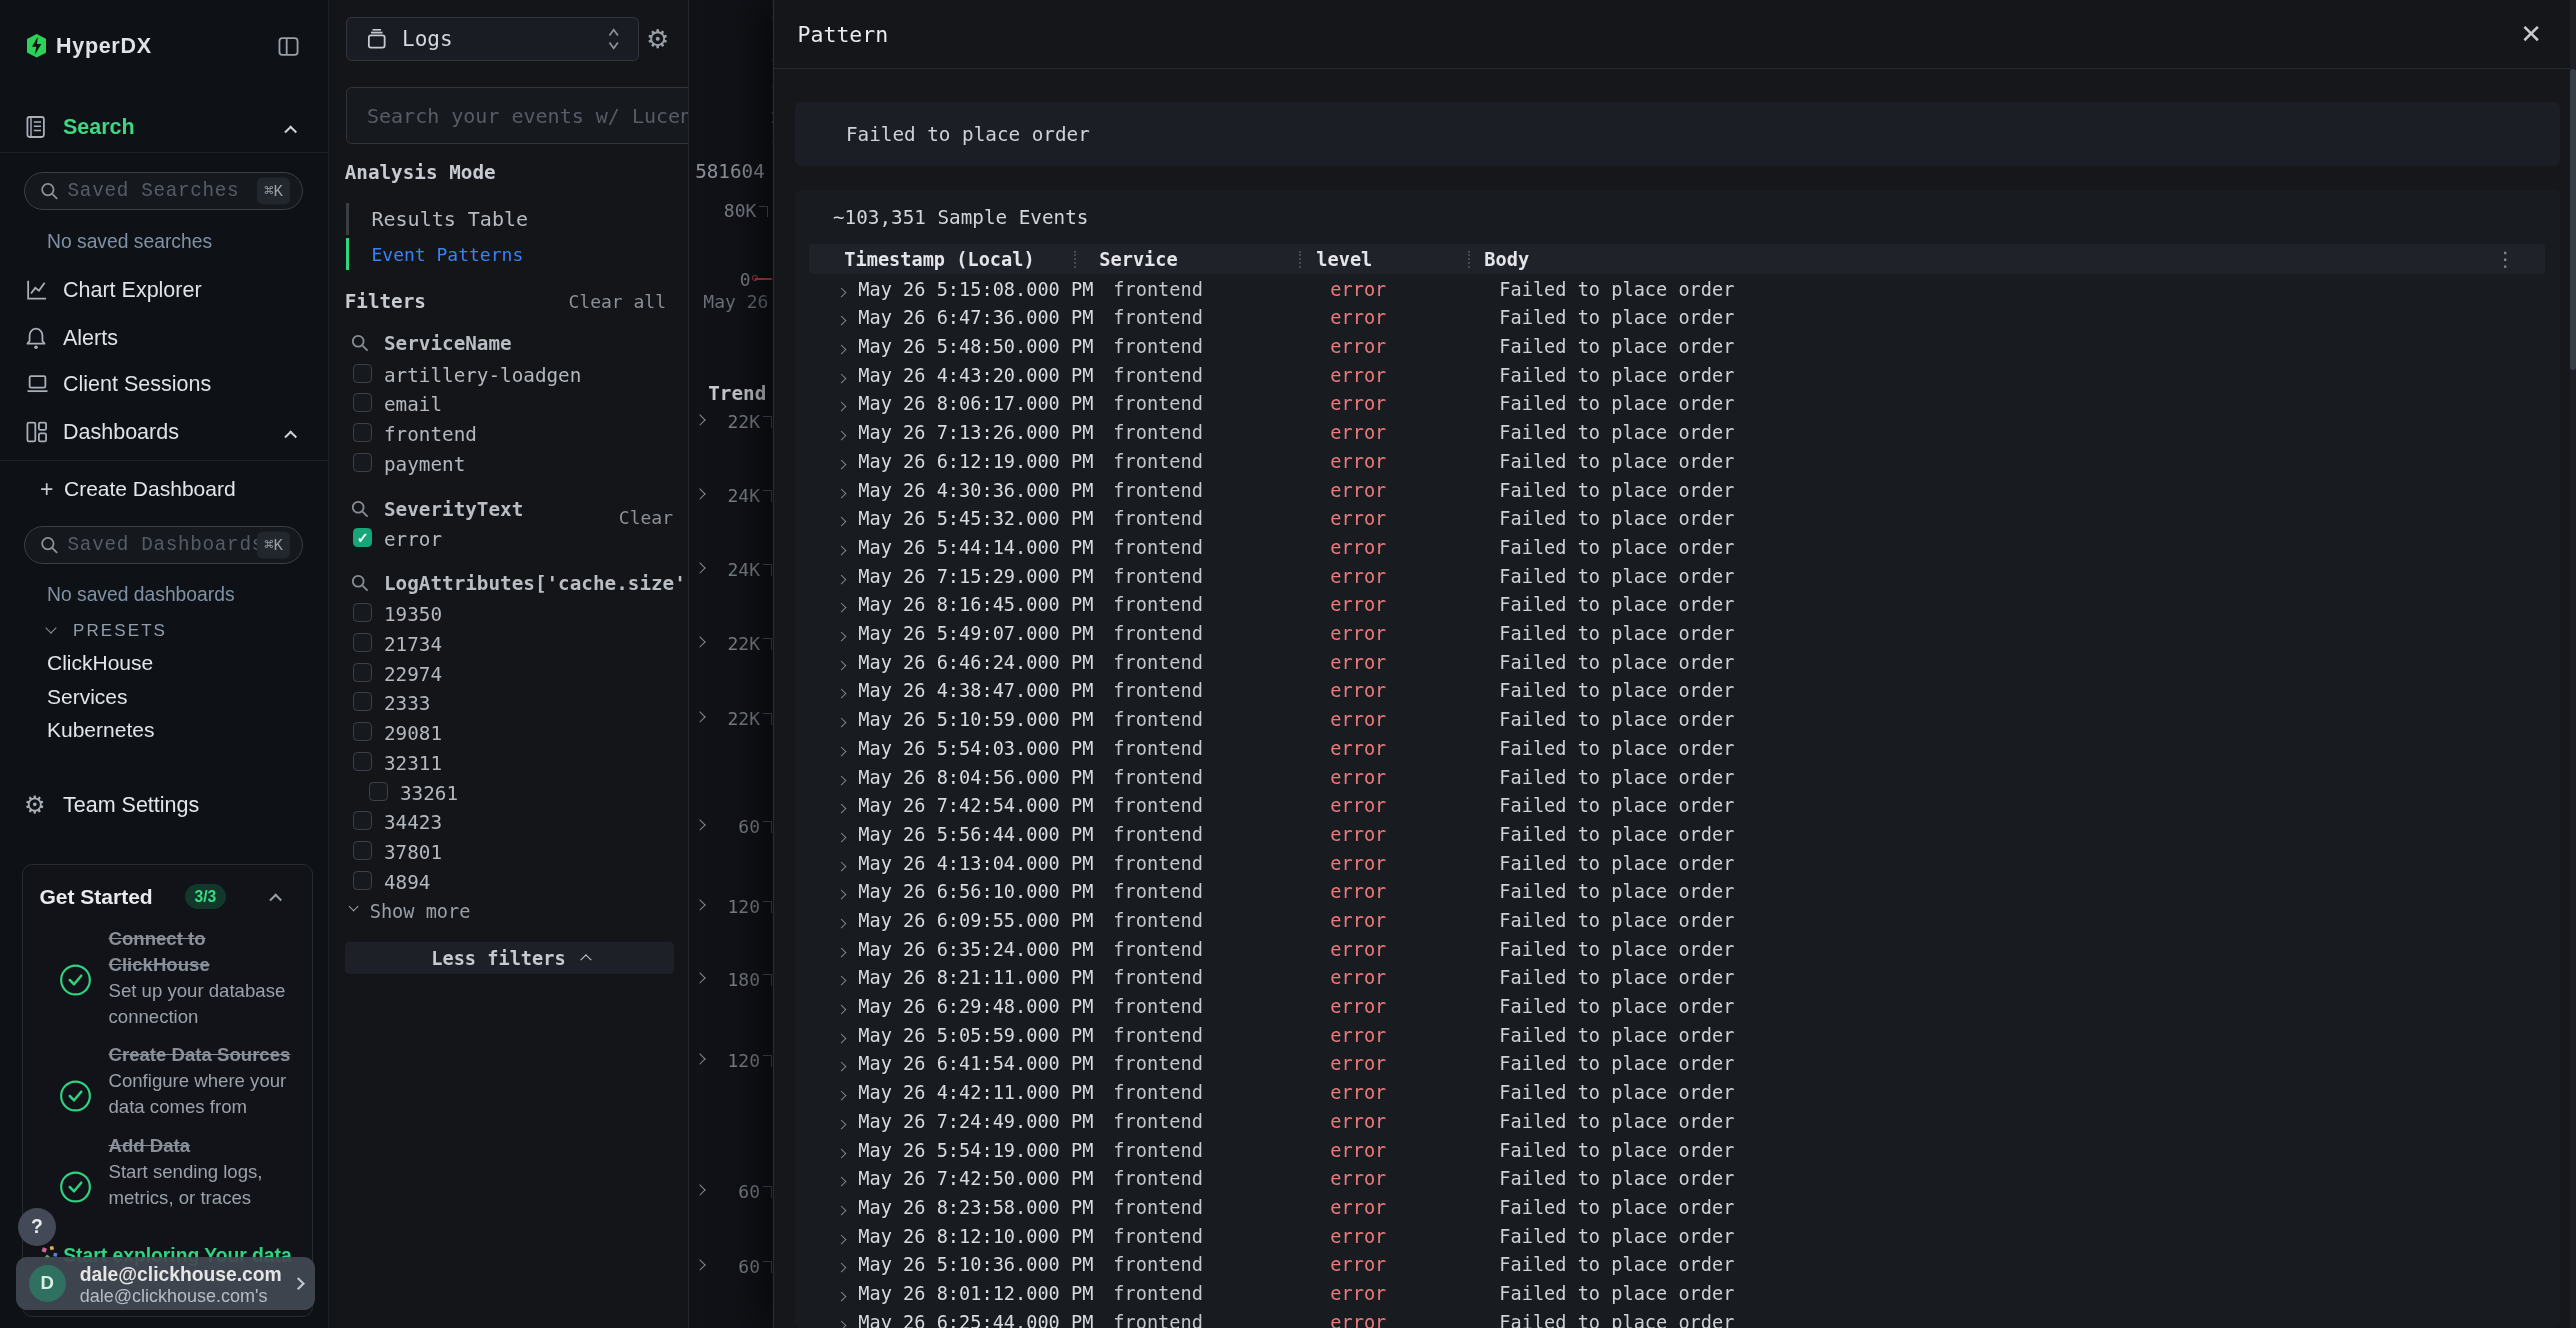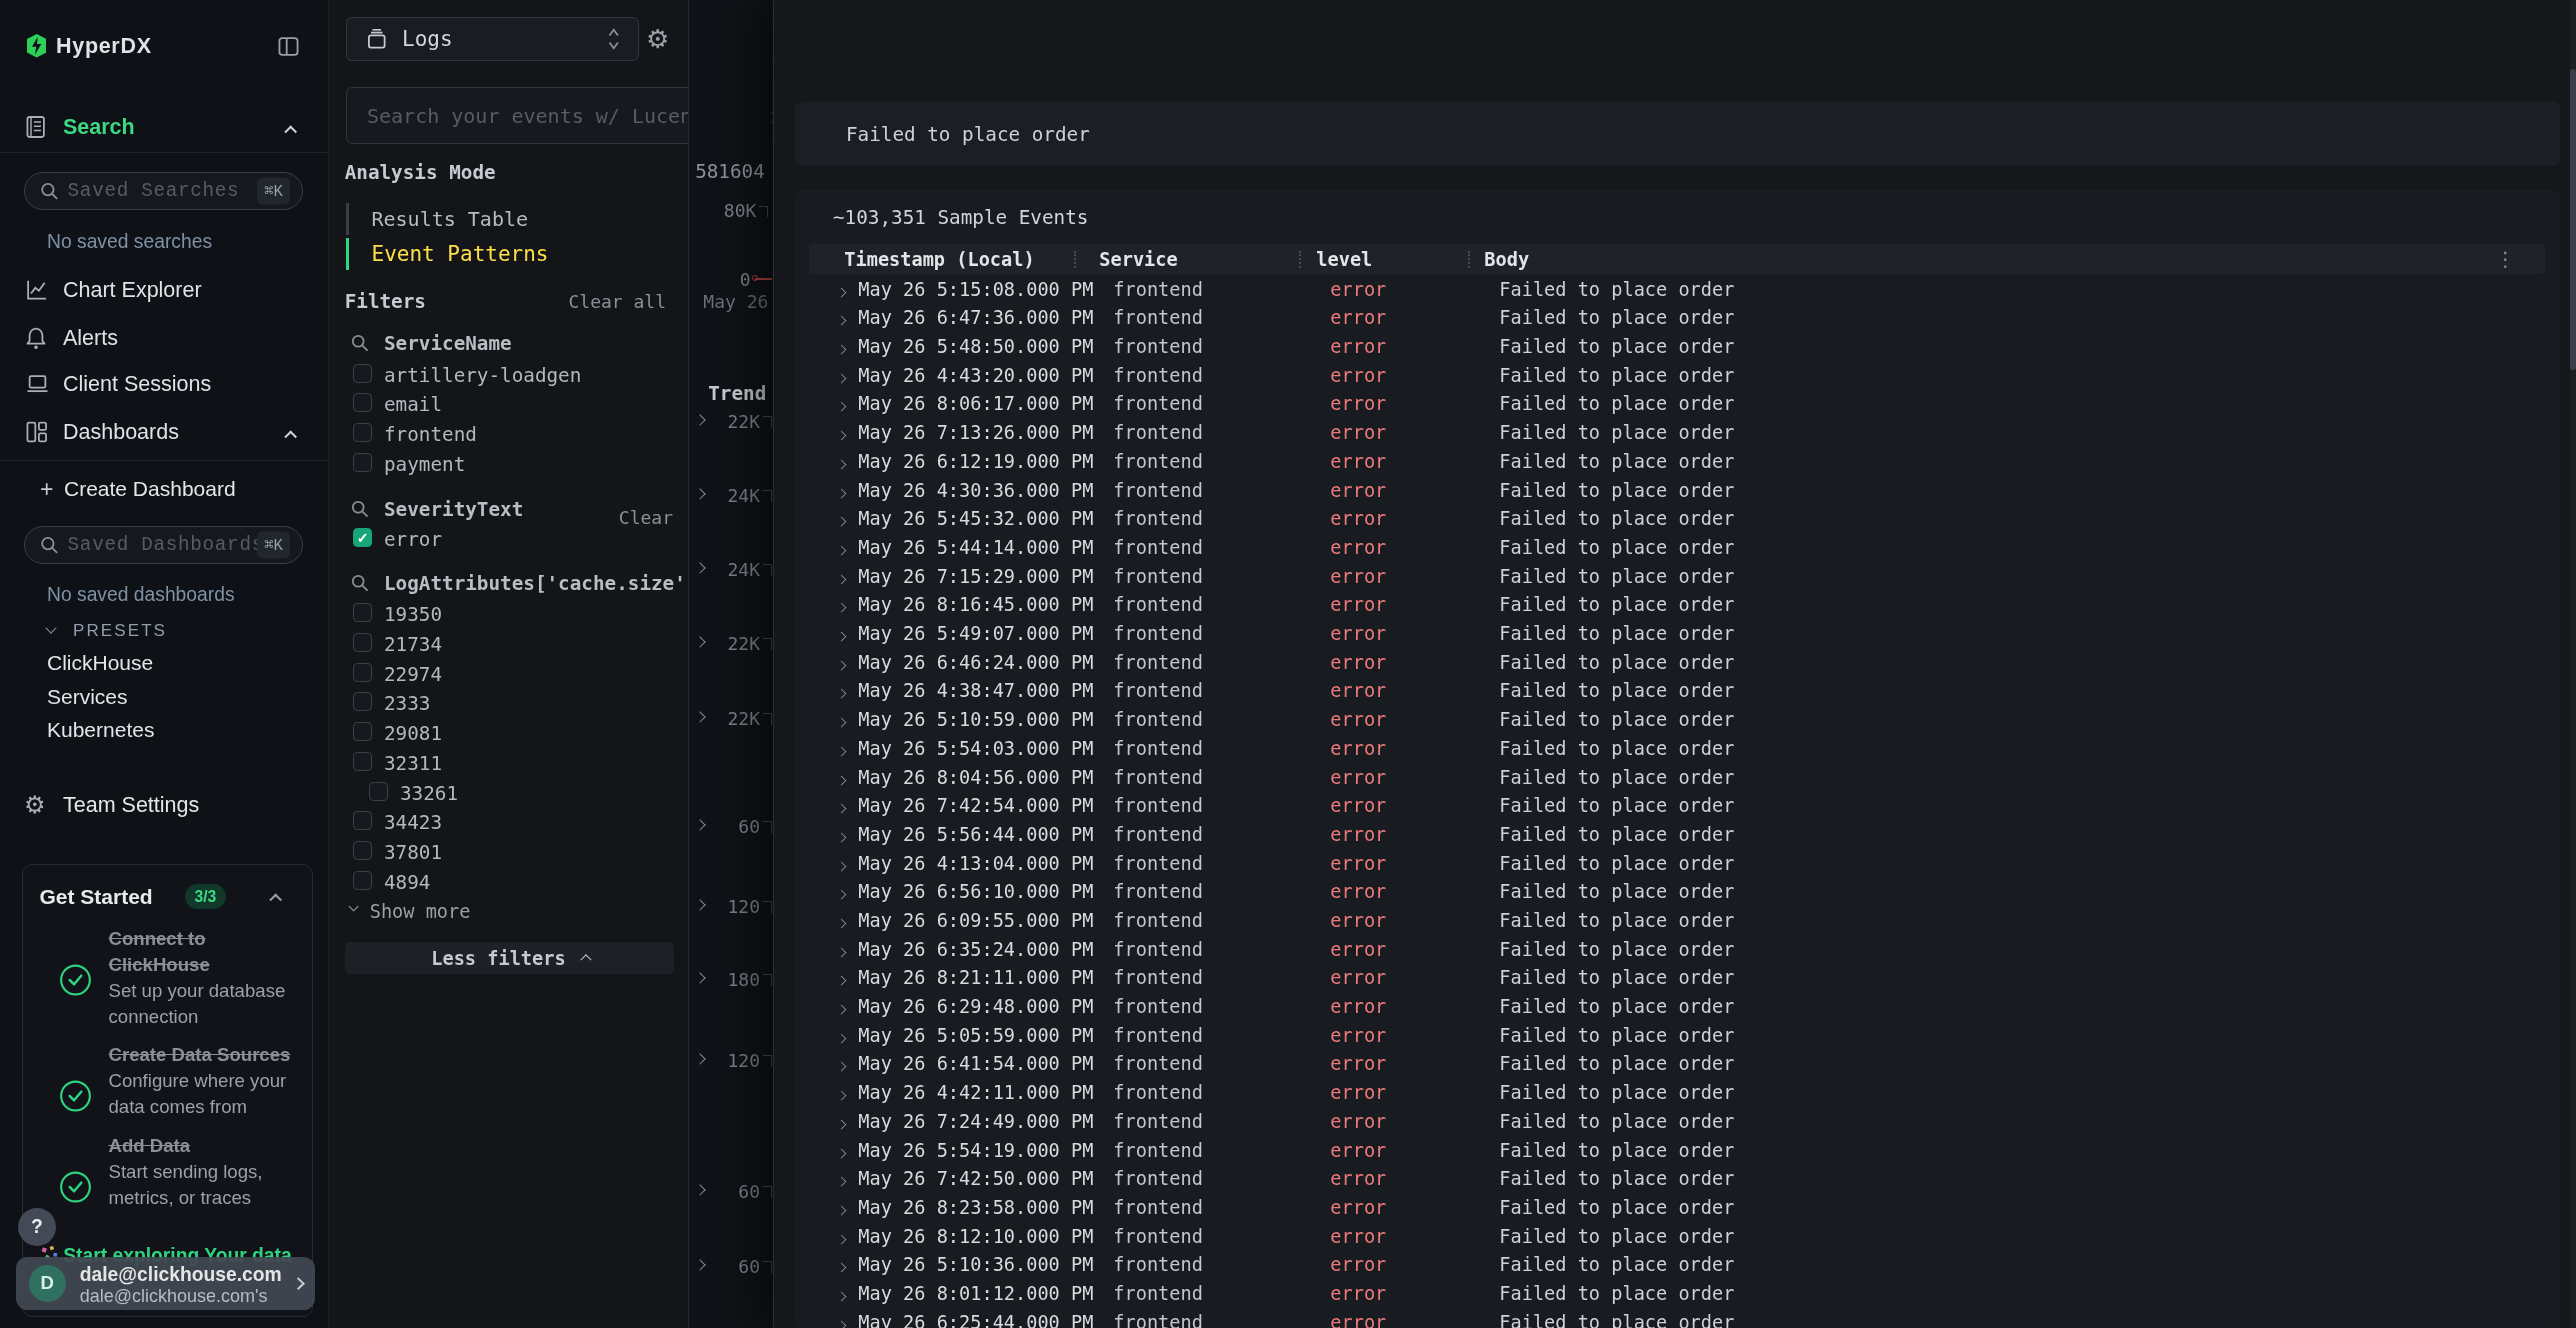--- a/index.html
+++ b/index.html
@@ -309,21 +309,21 @@
     </div>
 
     <span class="abs mono bold" style="left:15.7px;top:172px;transform:translateY(-50%);font-size:19.3px;color:#c7cbd1;">Analysis Mode</span>
     <div id="mode-list">
         <div class="abs" style="left: 16.5px; top: 203px; width: 315px; height: 31.5px;">
           <span class="abs" style="left: 0px; top: 0px; width: 3.6px; height: 31.5px; background: rgb(58, 63, 70);"></span>
           <span class="abs mono" style="left: 26px; top: 50%; transform: translateY(-50%); font-size: 20px; color: rgb(182, 186, 193);">Results Table</span>
         </div>
         <div class="abs" style="left: 16.5px; top: 238px; width: 315px; height: 31.5px;">
           <span class="abs" style="left: 0px; top: 0px; width: 3.6px; height: 31.5px; background: rgb(43, 217, 128);"></span>
-          <span class="abs mono" style="left: 26px; top: 50%; transform: translateY(-50%); font-size: 21px; color: #fde047;">Event Patterns</span>
+          <span class="abs mono" style="left: 26px; top: 50%; transform: translateY(-50%); font-size: 18px; color: #3b82f6;">Event Patterns</span>
         </div>
       </div>
 
     <span class="abs mono bold" style="left:15.7px;top:301px;transform:translateY(-50%);font-size:19.3px;color:#c7cbd1;">Filters</span>
     <span class="clearlink mono" style="right:107px;top:301px;transform:translateY(-50%);">Clear all</span>
 
     <div id="filter-groups">
         <div class="abs" style="left: 0px; top: 331px; width: 444px; height: 24px;">
     <span class="fmag" style="top: 2.9px;">
       <svg width="18" height="18" viewBox="0 0 25 25">
@@ -489,20 +489,24 @@
   </div>
         <div class="abs" style="left: 0px; top: 1254px; width: 84px; height: 23px;">
     <span class="trend-chev chev right dim abs" style="width: 7.9px; height: 7.9px; border-width: 1.8px; top: 7.2px;"></span>
     <span class="axlbl mono r" style="right: 13px; top: 50%; transform: translateY(-50%);">60</span>
     <span class="bracket" style="right: 1.4px; top: 7.2px;"></span>
   </div>
       </div>
   </div>
 
   <div id="drawer" class="abs">
+    <div id="drawer-header">
+      <span id="pattern-title" class="mono">Pattern</span>
+      <span id="close-x">✕</span>
+    </div>
 
     <div id="pattern-card">
       <span class="txt mono">Failed to place order</span>
     </div>
 
     <div id="table-card">
       <span id="sample-count" class="mono" style="top:26.5px;">~103,351 Sample Events</span>
       <div id="thead">
         <span class="th mono" style="left:35px;">Timestamp (Local)</span>
         <span class="th mono" style="left:290px;">Service</span>

